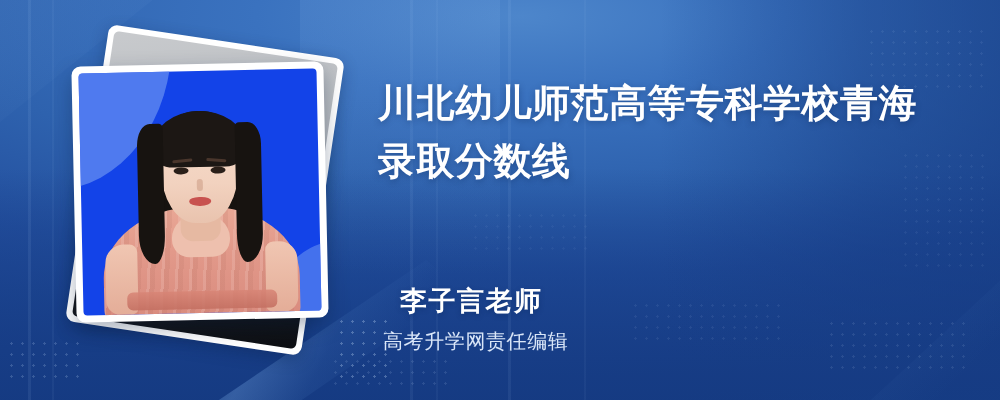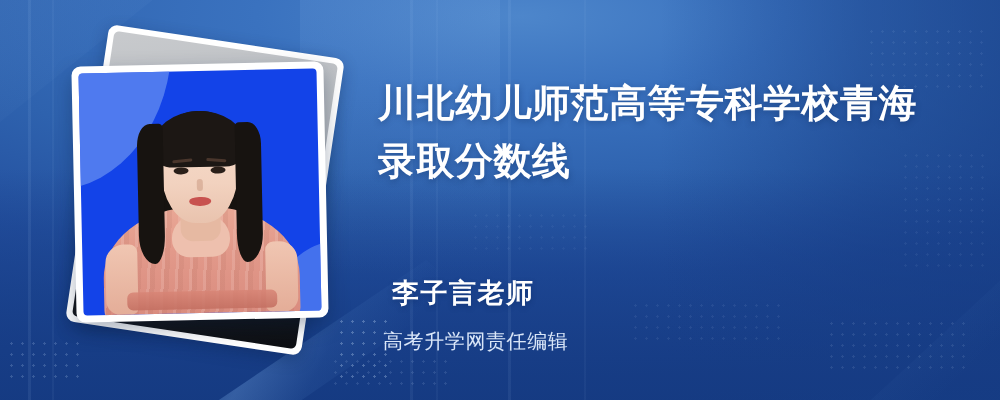--- a/index.html
+++ b/index.html
@@ -284,21 +284,21 @@
     font-size: 38px;
     font-weight: bold;
     line-height: 58px;
     letter-spacing: .5px;
     text-shadow: 0 2px 6px rgba(10,35,80,.35);
   }
   .byline-name {
     position: absolute;
     left: 17px;
     top: 275px;
-    margin: 0;
+    margin: 8px;
     color: #ffffff;
     font-size: 27px;
     font-weight: bold;
     letter-spacing: 1.5px;
     text-shadow: 0 2px 5px rgba(10,35,80,.35);
   }
   .byline-role {
     position: absolute;
     left: 0px;
     top: 320px;

